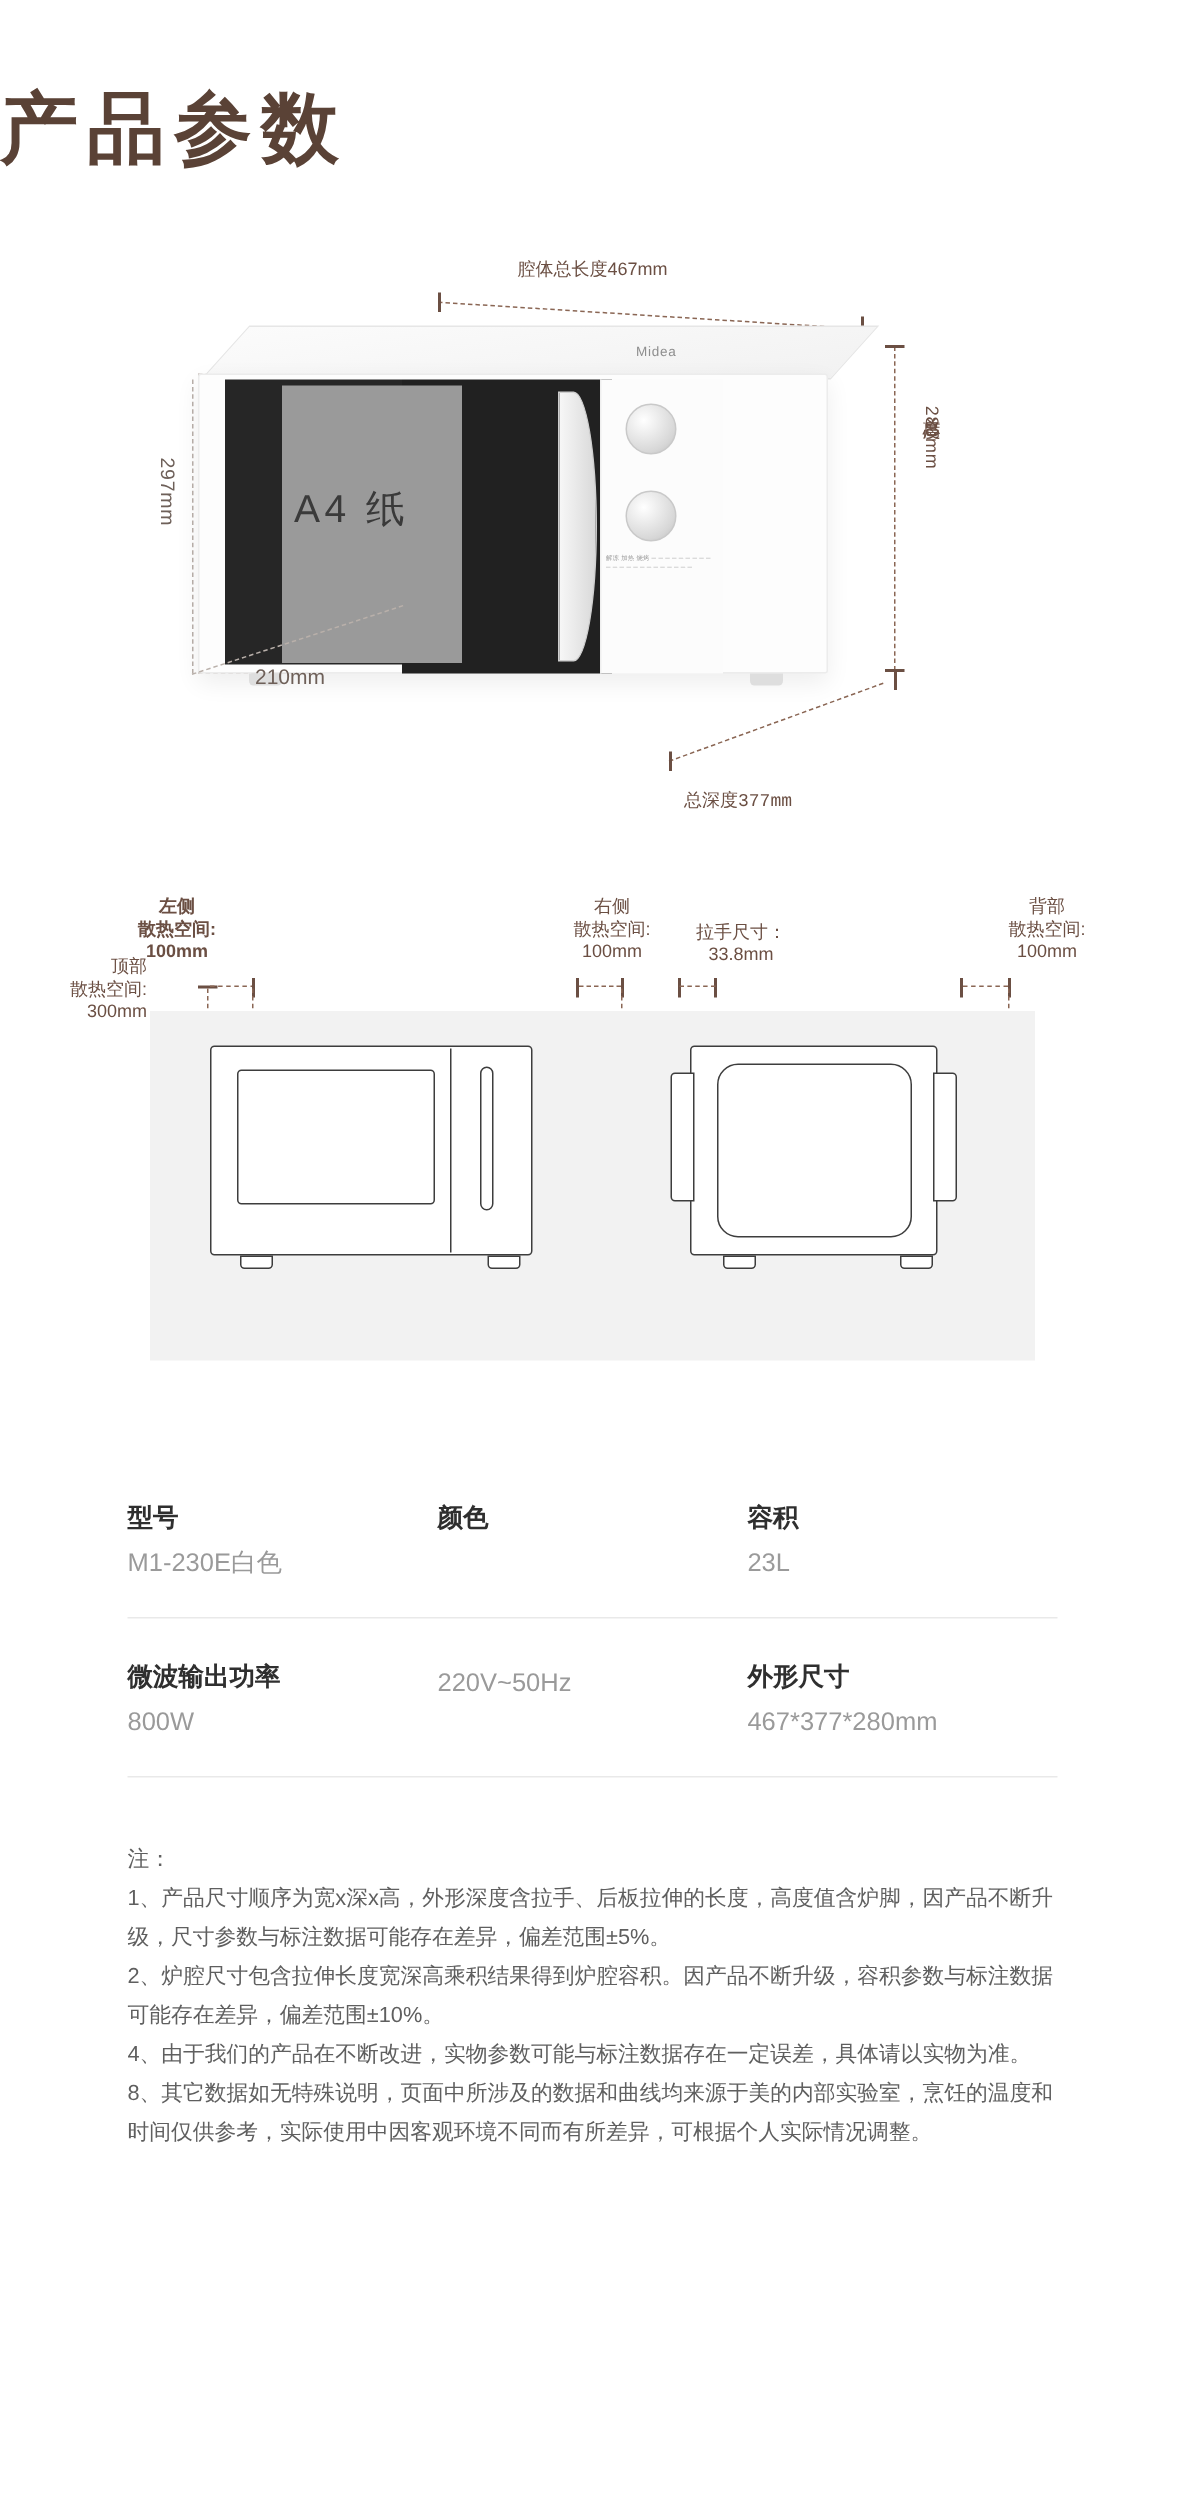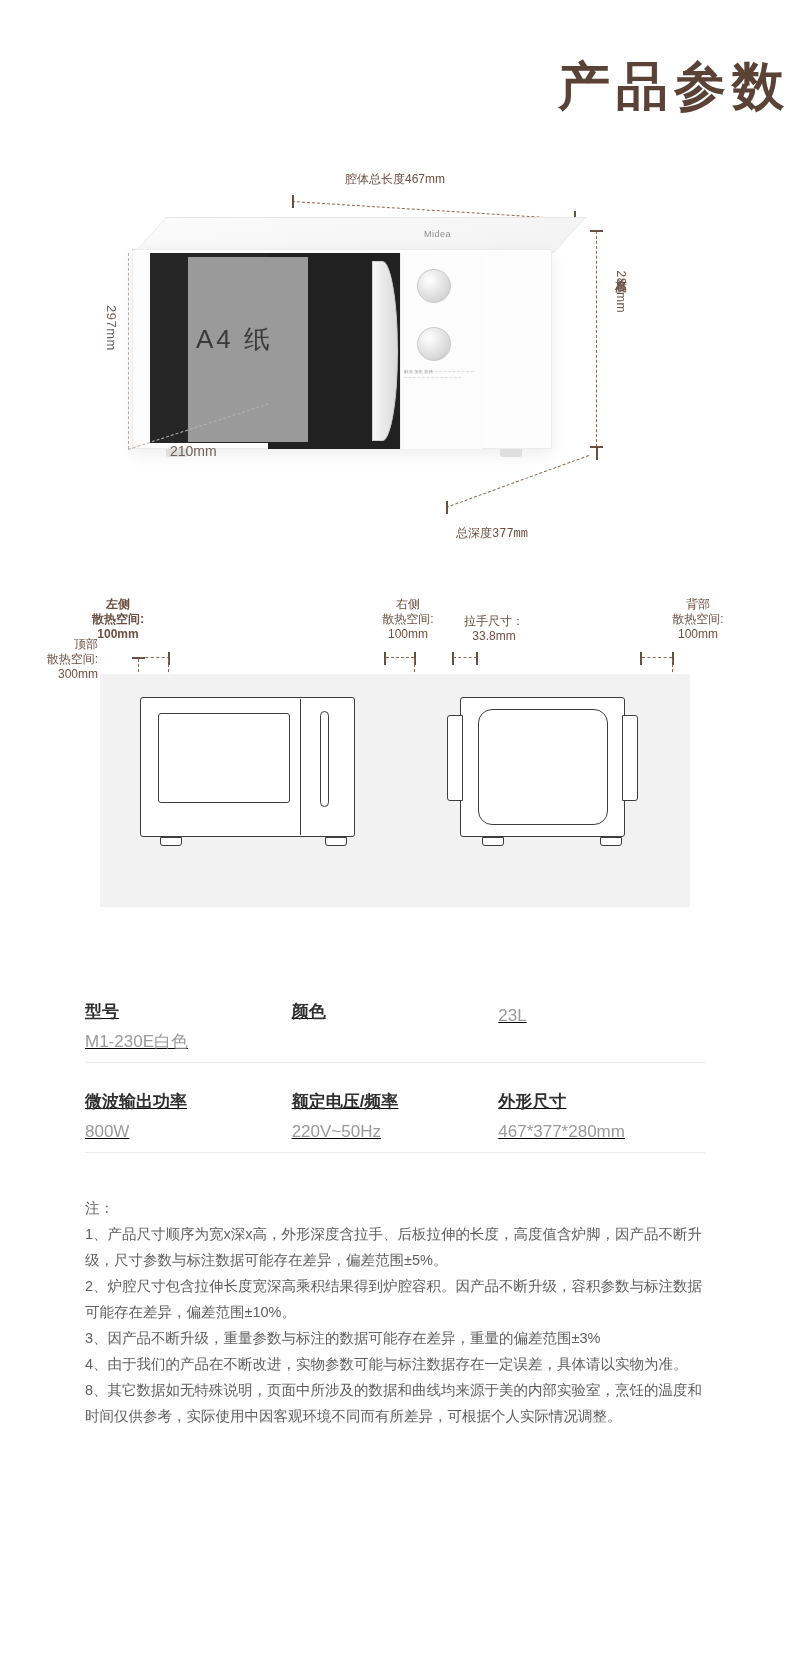--- a/index.html
+++ b/index.html
@@ -4,21 +4,21 @@
 <style>
   * { box-sizing: border-box; margin: 0; padding: 0; }
   html, body {
     width: 790px;
     background: #ffffff;
     font-family: "Liberation Sans", "DejaVu Sans", sans-serif;
   }
   body { width: 790px; height: 1669px; position: relative; overflow: hidden; }
 
   
-  .title-wrap { padding-top: 58px; text-align: right; }
+  .title-wrap { padding-top: 58px; text-align: left; }
   .page-title {
     font-size: 52px;
     font-weight: 700;
     color: #5a4236;
     letter-spacing: 6px;
     line-height: 1.1;
   }
 
   
   .hero { position: relative; width: 790px; height: 450px; margin-top: 42px; }
@@ -130,23 +130,22 @@
   .foot { position:absolute; border:1.4px solid #3d3d3d; width:22px; height:9px; border-radius:0 0 3px 3px; background:#fff;}
 
   .lbl2 {
     position: absolute; font-size: 12px; color: #6b4f43; text-align: center;
     line-height: 15px; white-space: nowrap;
   }
 
   
   .spec { width: 620px; margin: 24px auto 0 auto; }
   .spec-row {
-    display: flex; padding: 26px 0 6px 0;
+    display: flex; padding: 26px 0 22px 0;
     border-bottom: 1px solid #e9e9e9;
-    text-decoration: underline;
   }
   .spec-row:last-child { border-bottom: 1px solid #e9e9e9; }
   .spec-cell { width: 33.33%; }
   .spec-k { font-size: 17px; color: #2f2f2f; font-weight: 700; line-height: 26px; }
   .spec-v { font-size: 17px; color: #9a9a9a; line-height: 28px; margin-top: 3px; }
 
   
   .notes { width: 620px; margin: 42px auto 0 auto; }
   .notes-title { font-size: 14.5px; color: #5f5f5f; line-height: 26px; }
   .note-item { font-size: 14.5px; color: #5f5f5f; line-height: 26px; }
@@ -273,40 +272,39 @@
 
   <div class="spec-row">
     <div class="spec-cell">
       <div class="spec-k">型号</div>
       <div class="spec-v">M1-230E白色</div>
     </div>
     <div class="spec-cell">
       <div class="spec-k">颜色</div>
     </div>
     <div class="spec-cell">
+      <div class="spec-k">容积</div>
       <div class="spec-v">23L</div>
     </div>
   </div>
 
   <div class="spec-row">
     <div class="spec-cell">
       <div class="spec-k">微波输出功率</div>
       <div class="spec-v">800W</div>
     </div>
     <div class="spec-cell">
-      <div class="spec-k">额定电压/频率</div>
       <div class="spec-v">220V~50Hz</div>
     </div>
     <div class="spec-cell">
       <div class="spec-k">外形尺寸</div>
       <div class="spec-v">467*377*280mm</div>
     </div>
   </div>
 </div>
 
 <div class="notes">
   <div class="notes-title">注：</div>
   <div class="note-item">1、产品尺寸顺序为宽x深x高，外形深度含拉手、后板拉伸的长度，高度值含炉脚，因产品不断升级，尺寸参数与标注数据可能存在差异，偏差范围±5%。</div>
   <div class="note-item">2、炉腔尺寸包含拉伸长度宽深高乘积结果得到炉腔容积。因产品不断升级，容积参数与标注数据可能存在差异，偏差范围±10%。</div>
-  <div class="note-item">3、因产品不断升级，重量参数与标注的数据可能存在差异，重量的偏差范围±3%</div>
   <div class="note-item">4、由于我们的产品在不断改进，实物参数可能与标注数据存在一定误差，具体请以实物为准。</div>
   <div class="note-item">8、其它数据如无特殊说明，页面中所涉及的数据和曲线均来源于美的内部实验室，烹饪的温度和时间仅供参考，实际使用中因客观环境不同而有所差异，可根据个人实际情况调整。</div>
 </div>
 
 </body></html>

